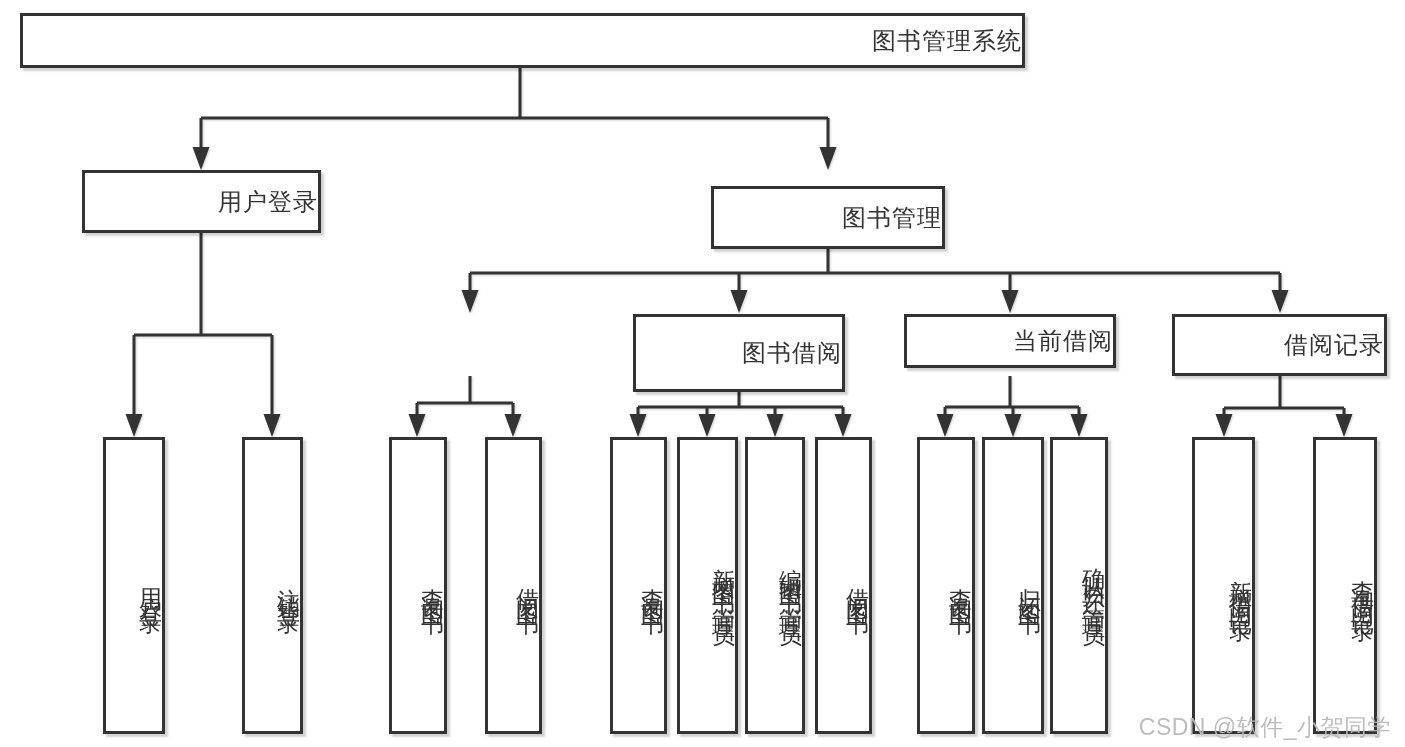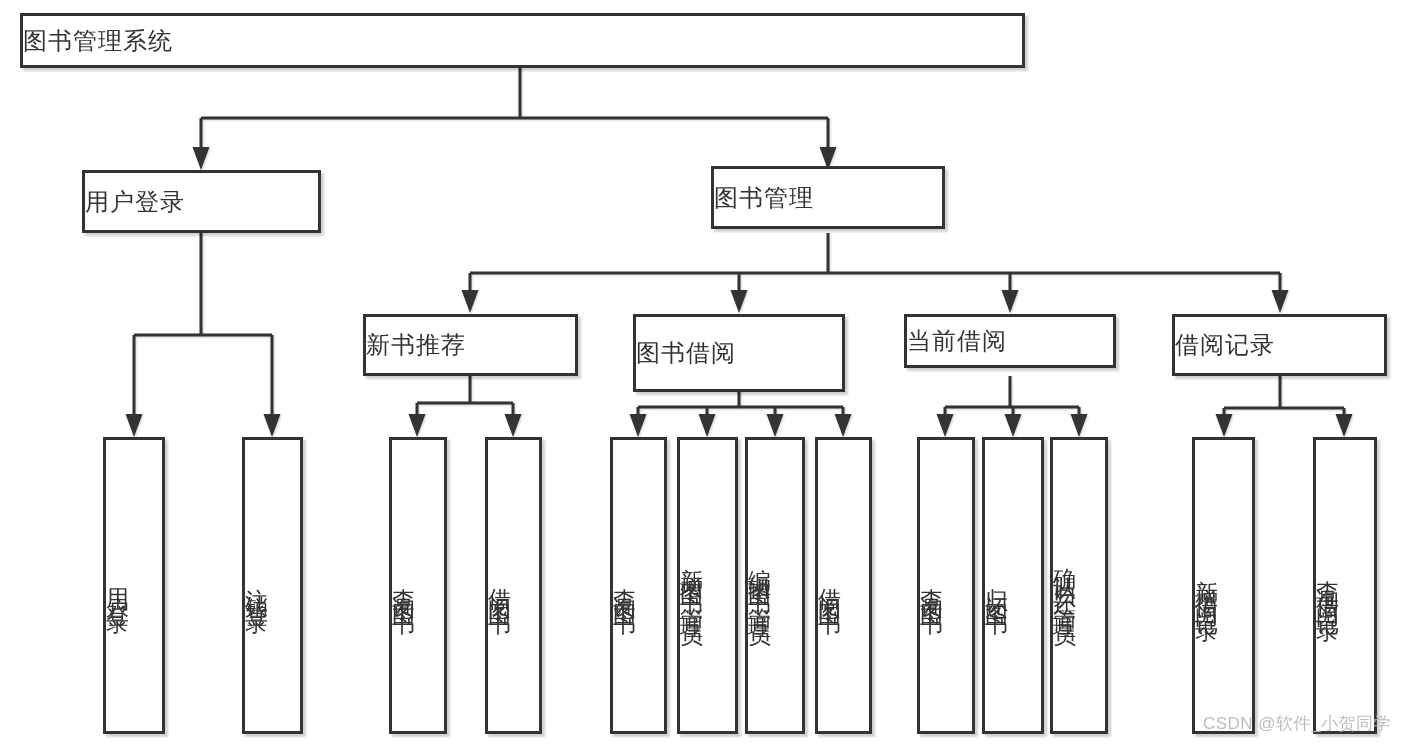--- a/index.html
+++ b/index.html
@@ -8,34 +8,34 @@
   html,body{margin:0;padding:0;background:var(--bg);}
   body{font-family:"Liberation Sans",sans-serif;}
   #canvas{position:relative;width:1405px;height:747px;background:var(--bg);overflow:hidden;}
   #connectors{position:absolute;left:0;top:0;width:1405px;height:747px;
     filter:drop-shadow(1px 1.5px 1px rgba(0,0,0,0.18));}
   #connectors path{stroke:var(--line);stroke-width:3;fill:none;}
   #connectors polygon{fill:var(--line);stroke:none;}
   .hbox,.vbox{
     position:absolute;box-sizing:border-box;background:#ffffff;
     border:3px solid var(--border);
-    display:flex;align-items:center;justify-content:flex-start;
+    display:flex;align-items:center;justify-content:flex-end;
     box-shadow:2.5px 2.5px 2px rgba(0,0,0,0.18);
     color:var(--text);
   }
   .hlabel{font-size:24px;letter-spacing:1px;white-space:nowrap;color:var(--text);}
   .vbox{top:437px;height:297px;}
   .vlabel{
     writing-mode:vertical-rl;text-orientation:mixed;
     font-size:23px;line-height:1;letter-spacing:8px;
     white-space:nowrap;color:var(--text);
   }
   #watermark{
     position:absolute;top:712px;right:14px;z-index:10;
-    font-size:17px;letter-spacing:0.5px;color:var(--watermark);
+    font-size:23px;letter-spacing:0.5px;color:var(--watermark);
     opacity:0.95;white-space:nowrap;
   }
 </style>
 </head>
 <body>
 
 <div id="canvas">
 
   <svg id="connectors" viewBox="0 0 1405 747" xmlns="http://www.w3.org/2000/svg">
     <g>
@@ -80,27 +80,24 @@
     </g>
   </svg>
 
   <div class="hbox" style="left:20px;top:13px;width:1005px;height:55px">
     <span class="hlabel">图书管理系统</span>
   </div>
 
   <div class="hbox" style="left:82px;top:170px;width:239px;height:63px">
     <span class="hlabel">用户登录</span>
   </div>
-  <div class="hbox" style="left:711px;top:166px;width:234px;height:63px">
+  <div class="hbox" style="left:711px;top:186px;width:234px;height:63px">
     <span class="hlabel">图书管理</span>
   </div>
 
-  <div class="hbox" style="left:363px;top:314px;width:215px;height:62px">
-    <span class="hlabel">新书推荐</span>
-  </div>
   <div class="hbox" style="left:633px;top:314px;width:212px;height:78px">
     <span class="hlabel">图书借阅</span>
   </div>
   <div class="hbox" style="left:904px;top:314px;width:212px;height:54px">
     <span class="hlabel">当前借阅</span>
   </div>
   <div class="hbox" style="left:1172px;top:314px;width:215px;height:62px">
     <span class="hlabel">借阅记录</span>
   </div>
 

